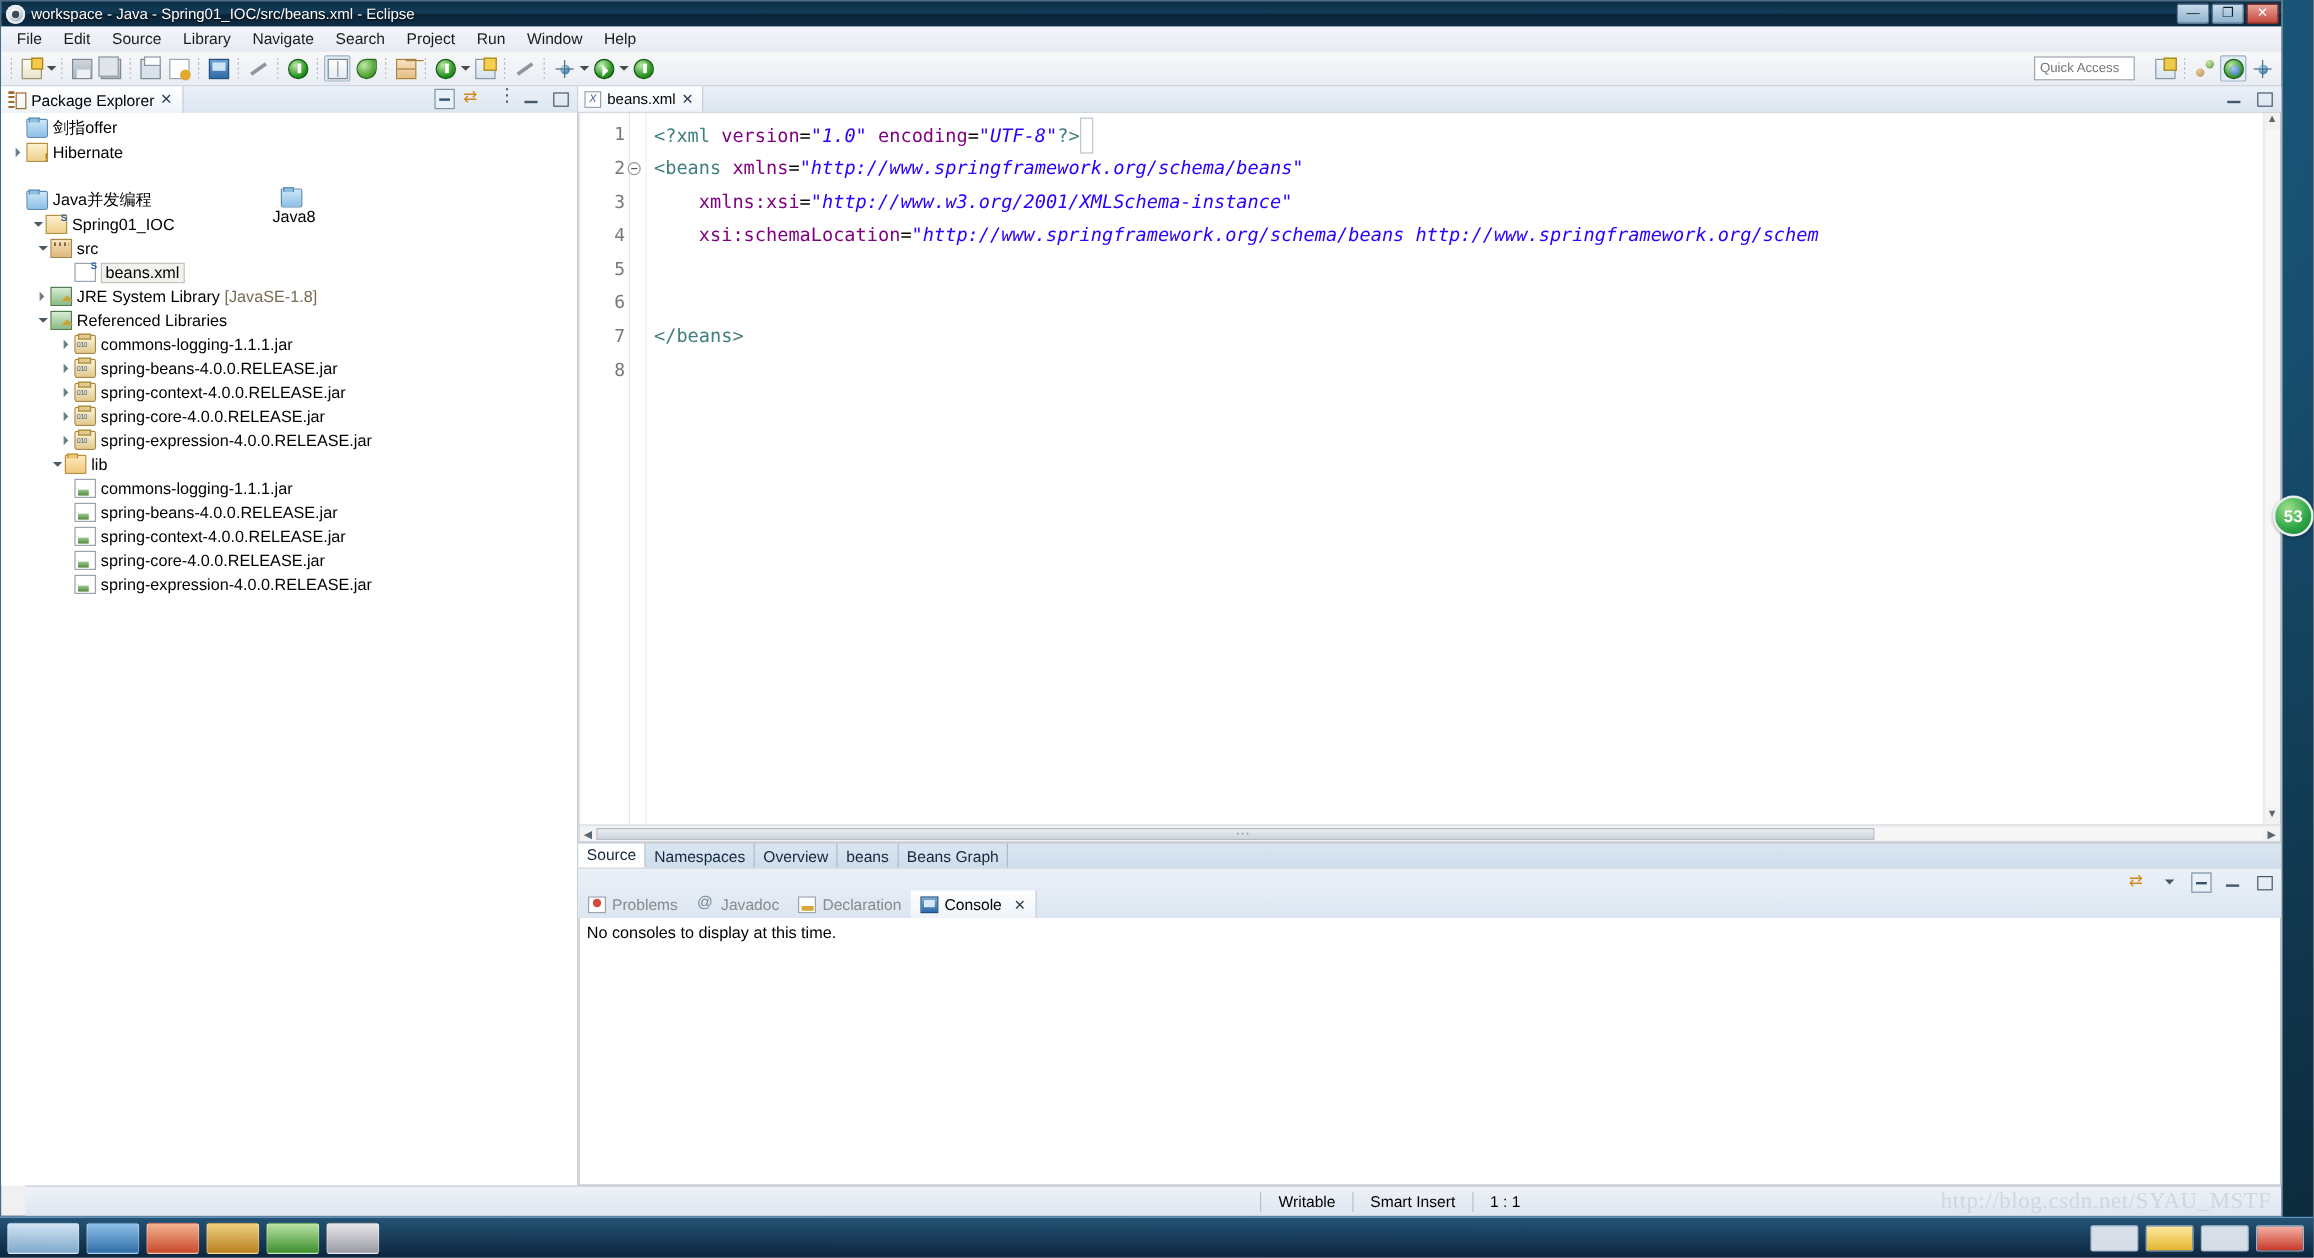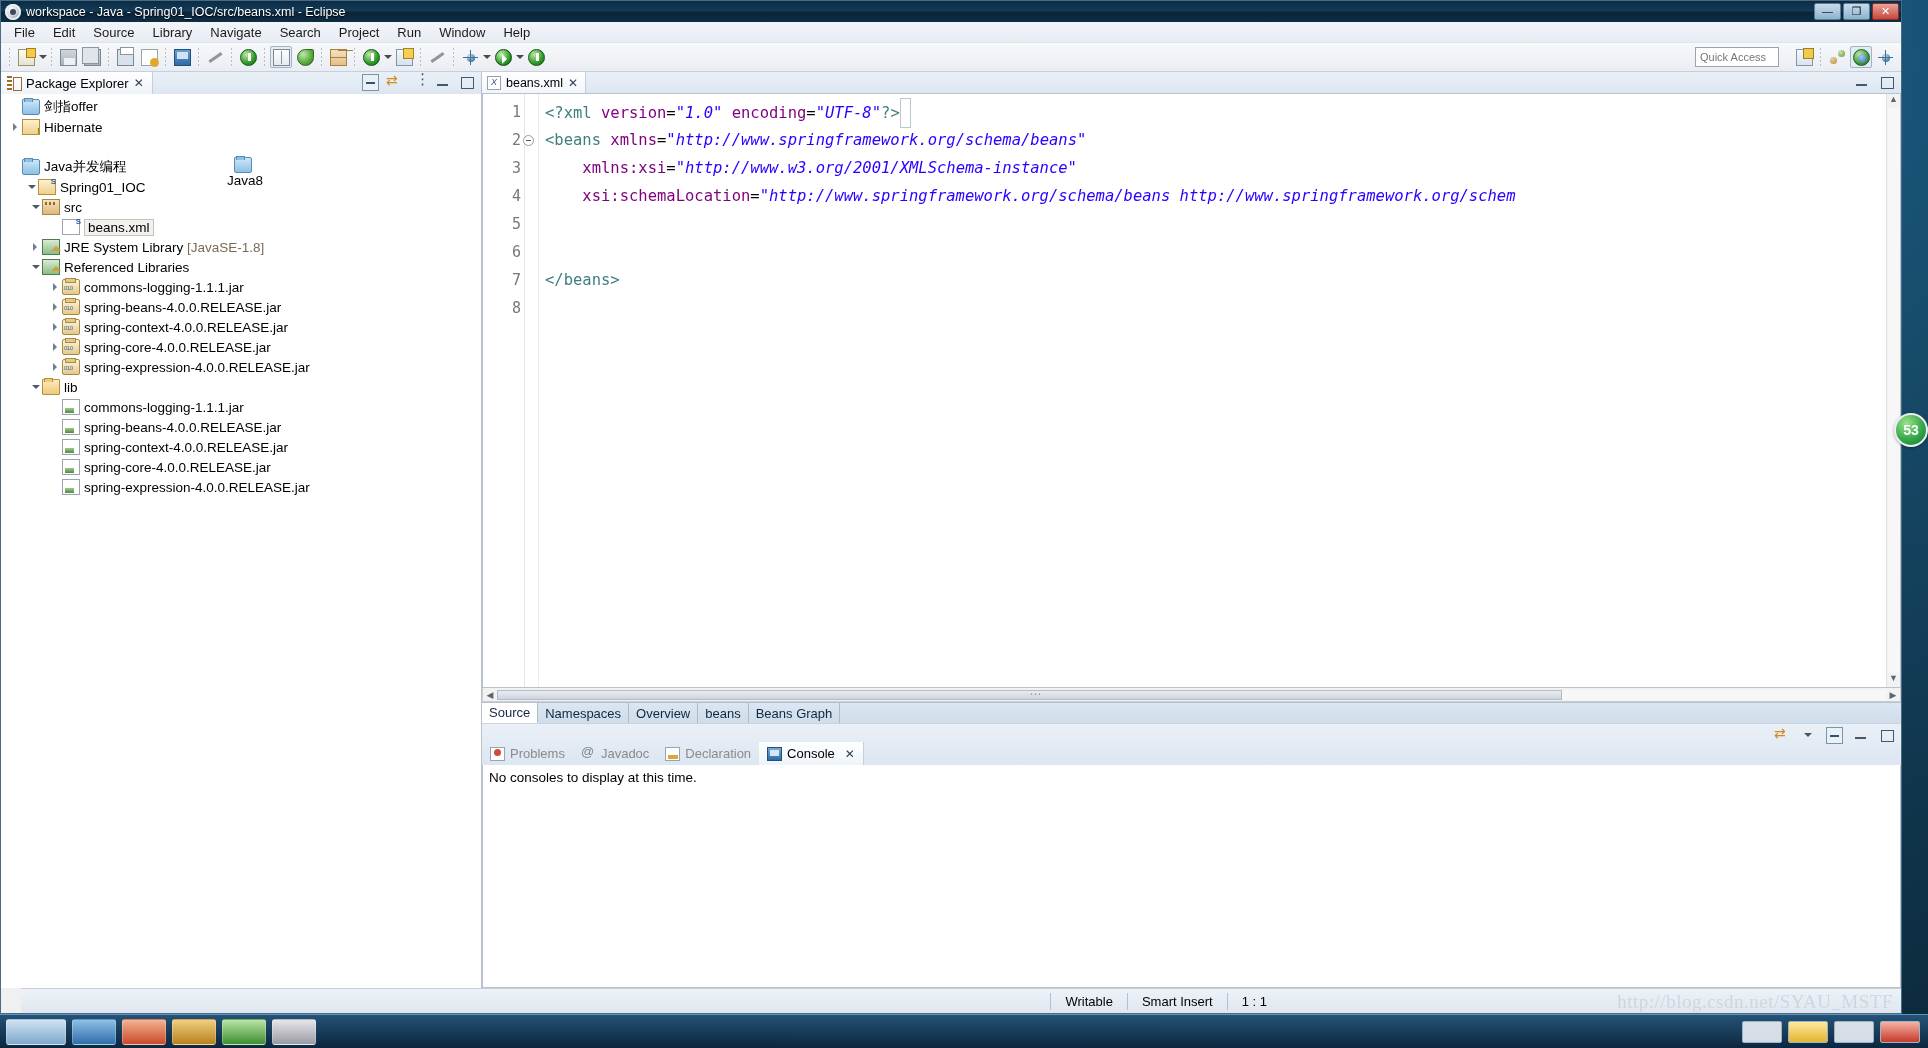--- a/index.html
+++ b/index.html
@@ -543,21 +543,21 @@
           <div class="row" style="padding-left: 48px;">
             <span class="arrow closed"></span>
             <span class="ti t-jar"></span>
             <span class="lbl">spring-core-4.0.0.RELEASE.jar</span>
           </div>
           <div class="row" style="padding-left: 48px;">
             <span class="arrow closed"></span>
             <span class="ti t-jar"></span>
             <span class="lbl">spring-expression-4.0.0.RELEASE.jar</span>
           </div>
-          <div class="row" style="padding-left: 28px;">
+          <div class="row" style="padding-left: 40px;">
             <span class="arrow open"></span>
             <span class="ti t-folder-open"></span>
             <span class="lbl">lib</span>
           </div>
           <div class="row" style="padding-left: 48px;">
             <span class="arrow"></span>
             <span class="ti t-file"></span>
             <span class="lbl">commons-logging-1.1.1.jar</span>
           </div>
           <div class="row" style="padding-left: 48px;">

